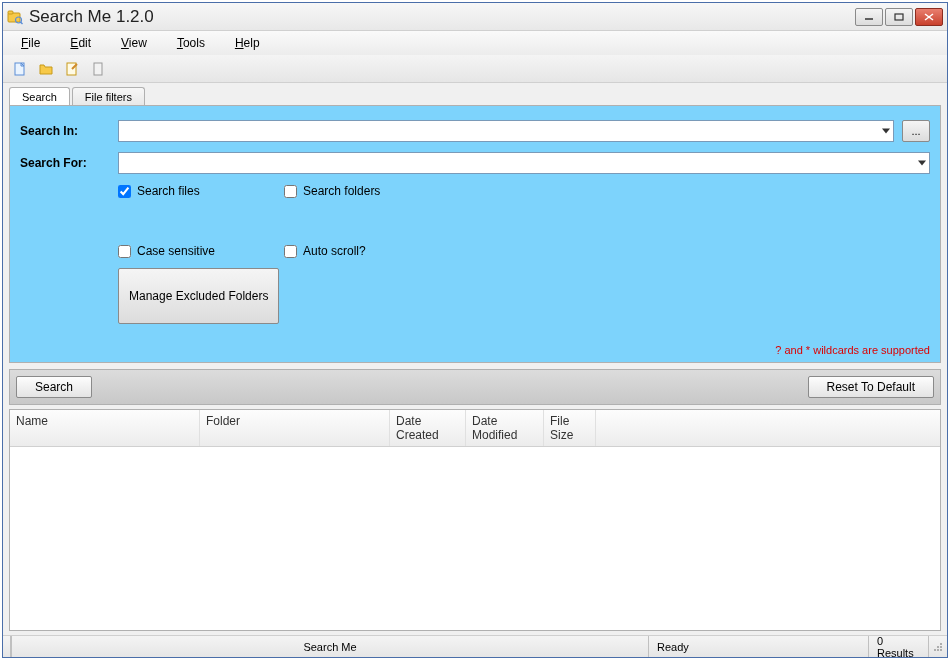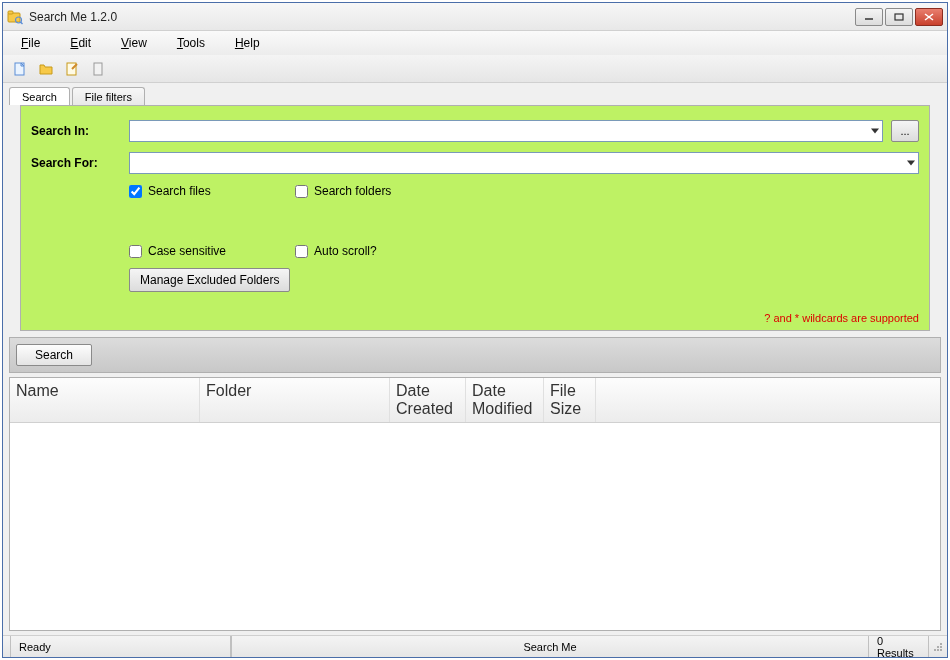--- a/index.html
+++ b/index.html
@@ -26,21 +26,21 @@
   border-bottom: 1px solid #d0d0d0;
   display: flex;
   align-items: center;
   padding: 0 4px;
 }
 .titlebar .app-icon {
   width: 16px; height: 16px;
   margin-right: 6px;
   display: flex; align-items: center; justify-content: center;
 }
-.titlebar .title { flex: 1; color: #222; font-size: 12px; }
+.titlebar .title { flex: 1; color: #222; font-size: 17px; }
 .win-controls { display: flex; gap: 2px; }
 .win-btn {
   width: 28px; height: 18px;
   border: 1px solid #8a8a8a;
   border-radius: 2px;
   background: linear-gradient(to bottom, #f5f5f5, #dcdcdc);
   display: flex; align-items: center; justify-content: center;
   font-size: 10px;
   cursor: pointer;
 }
@@ -99,22 +99,22 @@
   margin-right: 2px;
   border-radius: 3px 3px 0 0;
 }
 .tab.active {
   background: #fff;
   position: relative;
   z-index: 2;
 }
 .tab-panel {
   border: 1px solid #b0b0b0;
-  background: #bef264;
-  margin: 0 17px;
+  background: #7dd3fc;
+  margin: 0 6px;
   padding: 14px 10px 6px 10px;
   position: relative;
 }
 .form-row {
   display: flex;
   align-items: center;
   margin-bottom: 10px;
   gap: 8px;
 }
 .form-label {
@@ -164,21 +164,21 @@
   display: flex;
   align-items: center;
   gap: 6px;
   font-size: 12px;
 }
 .chk input[type=checkbox] {
   width: 13px; height: 13px;
 }
 .manage-btn {
   margin-left: 98px;
-  padding: 4px 10px;
+  padding: 20px 10px;
   border: 1px solid #8a8a8a;
   background: linear-gradient(to bottom, #f5f5f5, #dcdcdc);
   border-radius: 2px;
   cursor: pointer;
   font-size: 12px;
 }
 .hint {
   color: #d00;
   font-size: 11px;
   text-align: right;
@@ -205,21 +205,21 @@
   border: 1px solid #b0b0b0;
   background: #fff;
   flex: 1;
   display: flex;
   flex-direction: column;
 }
 .results-header {
   display: flex;
   background: linear-gradient(to bottom, #fdfdfd, #ececec);
   border-bottom: 1px solid #d0d0d0;
-  font-size: 16px;
+  font-size: 12px;
   color: #333;
 }
 .results-header .col {
   padding: 4px 6px;
   border-right: 1px solid #e0e0e0;
   cursor: pointer;
 }
 .results-body { flex: 1; }
 .statusbar {
   height: 22px;
@@ -353,37 +353,38 @@
       </label>
     </div>
 
     <button class="manage-btn">Manage Excluded Folders</button>
 
     <div class="hint">? and * wildcards are supported</div>
   </div>
 
   <div class="action-bar">
     <button class="btn">Search</button>
+    <button class="btn">Reset To Default</button>
   </div>
 
   <div class="results">
     <div class="results-header">
       <div class="col" style="width:190px">Name</div>
       <div class="col" style="width:190px">Folder</div>
       <div class="col" style="width:76px">Date Created</div>
       <div class="col" style="width:78px">Date Modified</div>
       <div class="col" style="width:52px">File Size</div>
     </div>
     <div class="results-body"></div>
   </div>
 
   <div class="statusbar">
     <div class="status-cell lead"></div>
+    <div class="status-cell main">Search Me</div>
     <div class="status-cell" style="width:220px">Ready</div>
-    <div class="status-cell main">Search Me</div>
     <div class="status-cell" style="width:60px">0 Results</div>
     <div class="grip">
       <svg width="12" height="12" viewBox="0 0 12 12">
         <circle cx="9" cy="3" r="1" fill="#999"></circle>
           <circle cx="6" cy="6" r="1" fill="#999"></circle>
           <circle cx="9" cy="6" r="1" fill="#999"></circle>
         <circle cx="3" cy="9" r="1" fill="#999"></circle>
           <circle cx="6" cy="9" r="1" fill="#999"></circle>
           <circle cx="9" cy="9" r="1" fill="#999"></circle>
       </svg>

